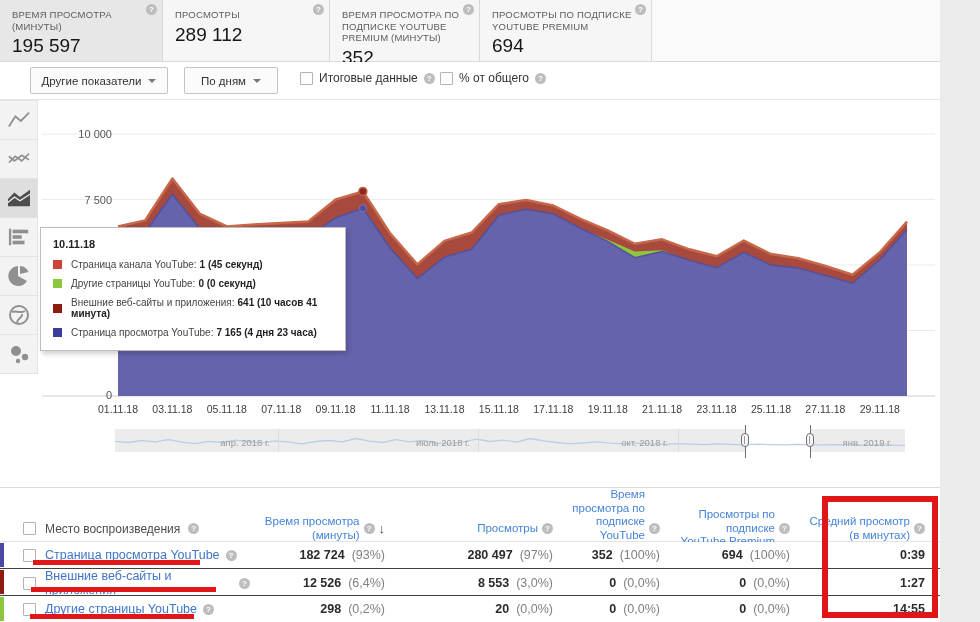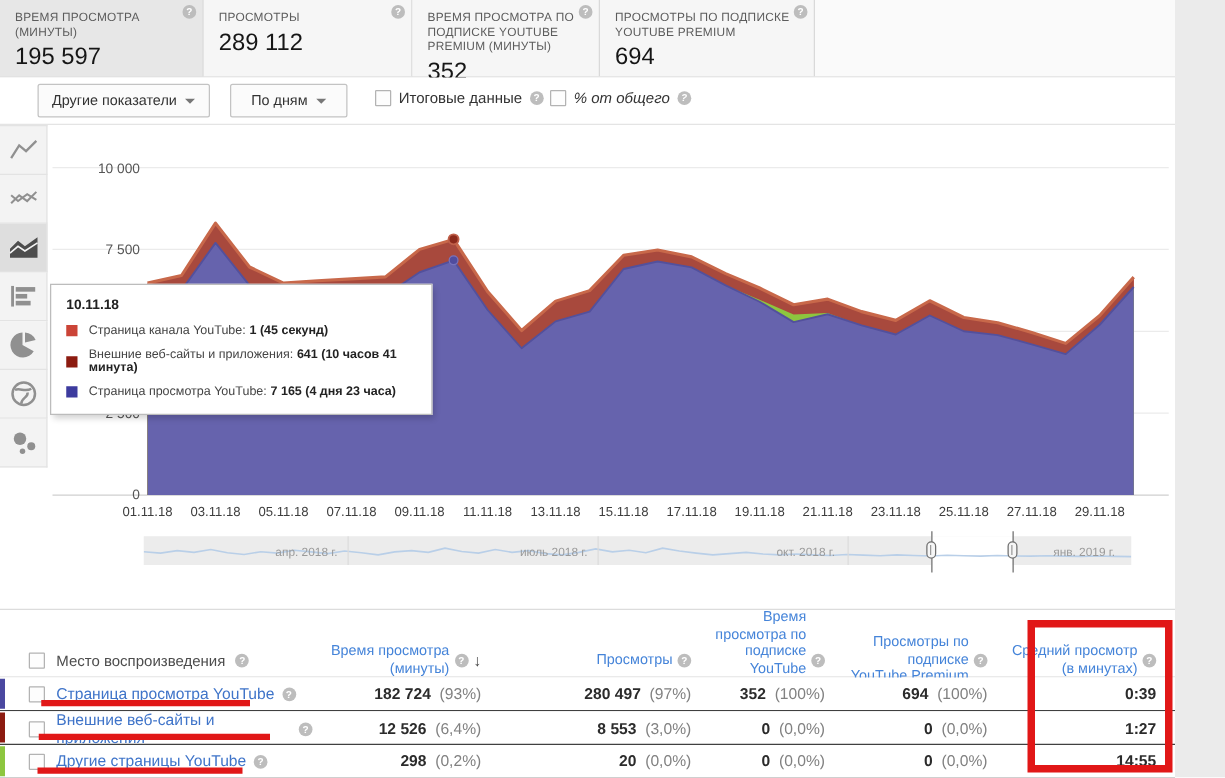--- a/index.html
+++ b/index.html
@@ -109,21 +109,21 @@
   </button>
   <button class="btn" style="left:184px;width:94px;">
     <span>По дням</span>
     <span class="caret"></span>
   </button>
   <div class="chk-group" style="left:300px;">
     <span class="checkbox"></span>
     <span>Итоговые данные</span>
     <span class="help">?</span>
   </div>
-  <div class="chk-group" style="left:440px;font-style:italic;">
+  <div class="chk-group" style="left:440px;">
     <span class="checkbox"></span>
     <span>% от общего</span>
     <span class="help">?</span>
   </div>
 </div>
 
 <div class="abs rail">
   <div class="rail-cell">
     <svg width="26" height="22" viewBox="0 0 28 24">
         <polyline points="3,19 10,8 16,13 25,4" stroke-width="2"></polyline>
@@ -209,20 +209,24 @@
     </svg>
 </div>
 
 <div class="abs tooltip">
   <div class="tt-title">10.11.18</div>
   <div class="tt-row">
     <span class="swatch" style="background-color: rgb(203, 68, 55);"></span>
     <span><span>Страница канала YouTube:</span><span class="tt-val">1 (45 секунд)</span></span>
   </div>
   <div class="tt-row">
+    <span class="swatch" style="background-color: rgb(141, 198, 63);"></span>
+    <span><span>Другие страницы YouTube:</span><span class="tt-val">0 (0 секунд)</span></span>
+  </div>
+  <div class="tt-row">
     <span class="swatch" style="background-color: rgb(140, 27, 16);"></span>
     <span><span>Внешние веб-сайты и приложения:</span><span class="tt-val">641 (10 часов 41 минута)</span></span>
   </div>
   <div class="tt-row">
     <span class="swatch" style="background-color: rgb(61, 59, 158);"></span>
     <span><span>Страница просмотра YouTube:</span><span class="tt-val">7 165 (4 дня 23 часа)</span></span>
   </div>
 </div>
 
 <div class="abs scrubber">

